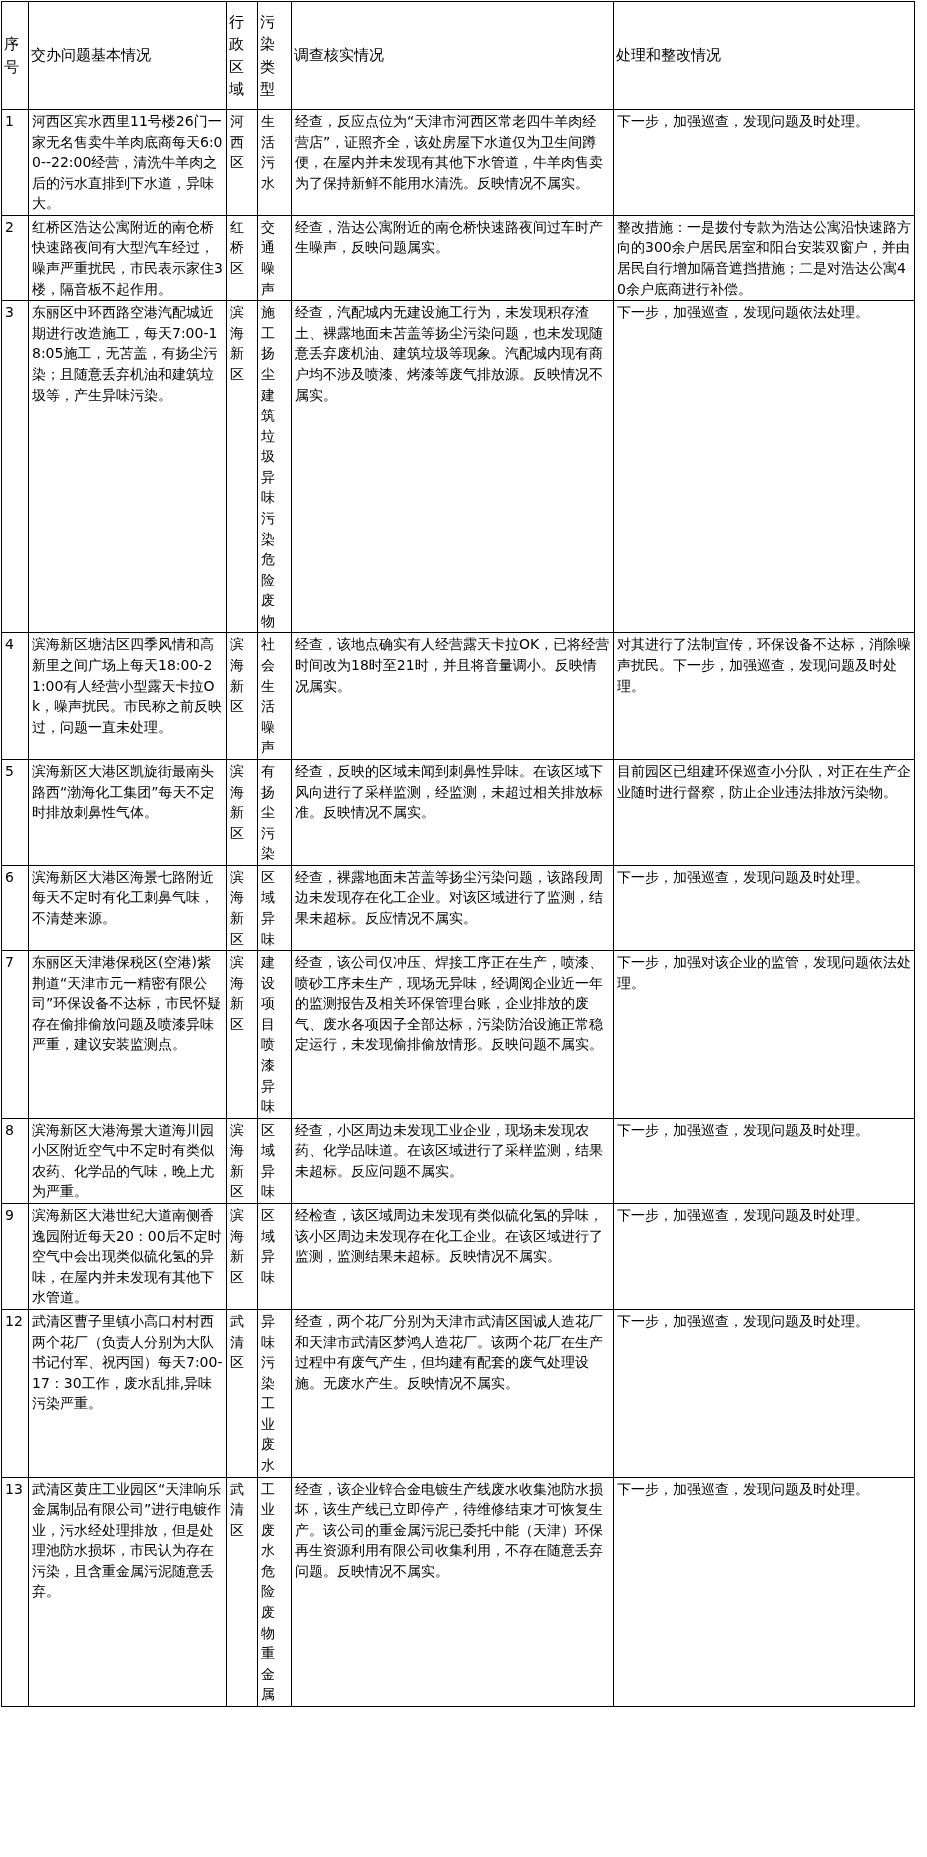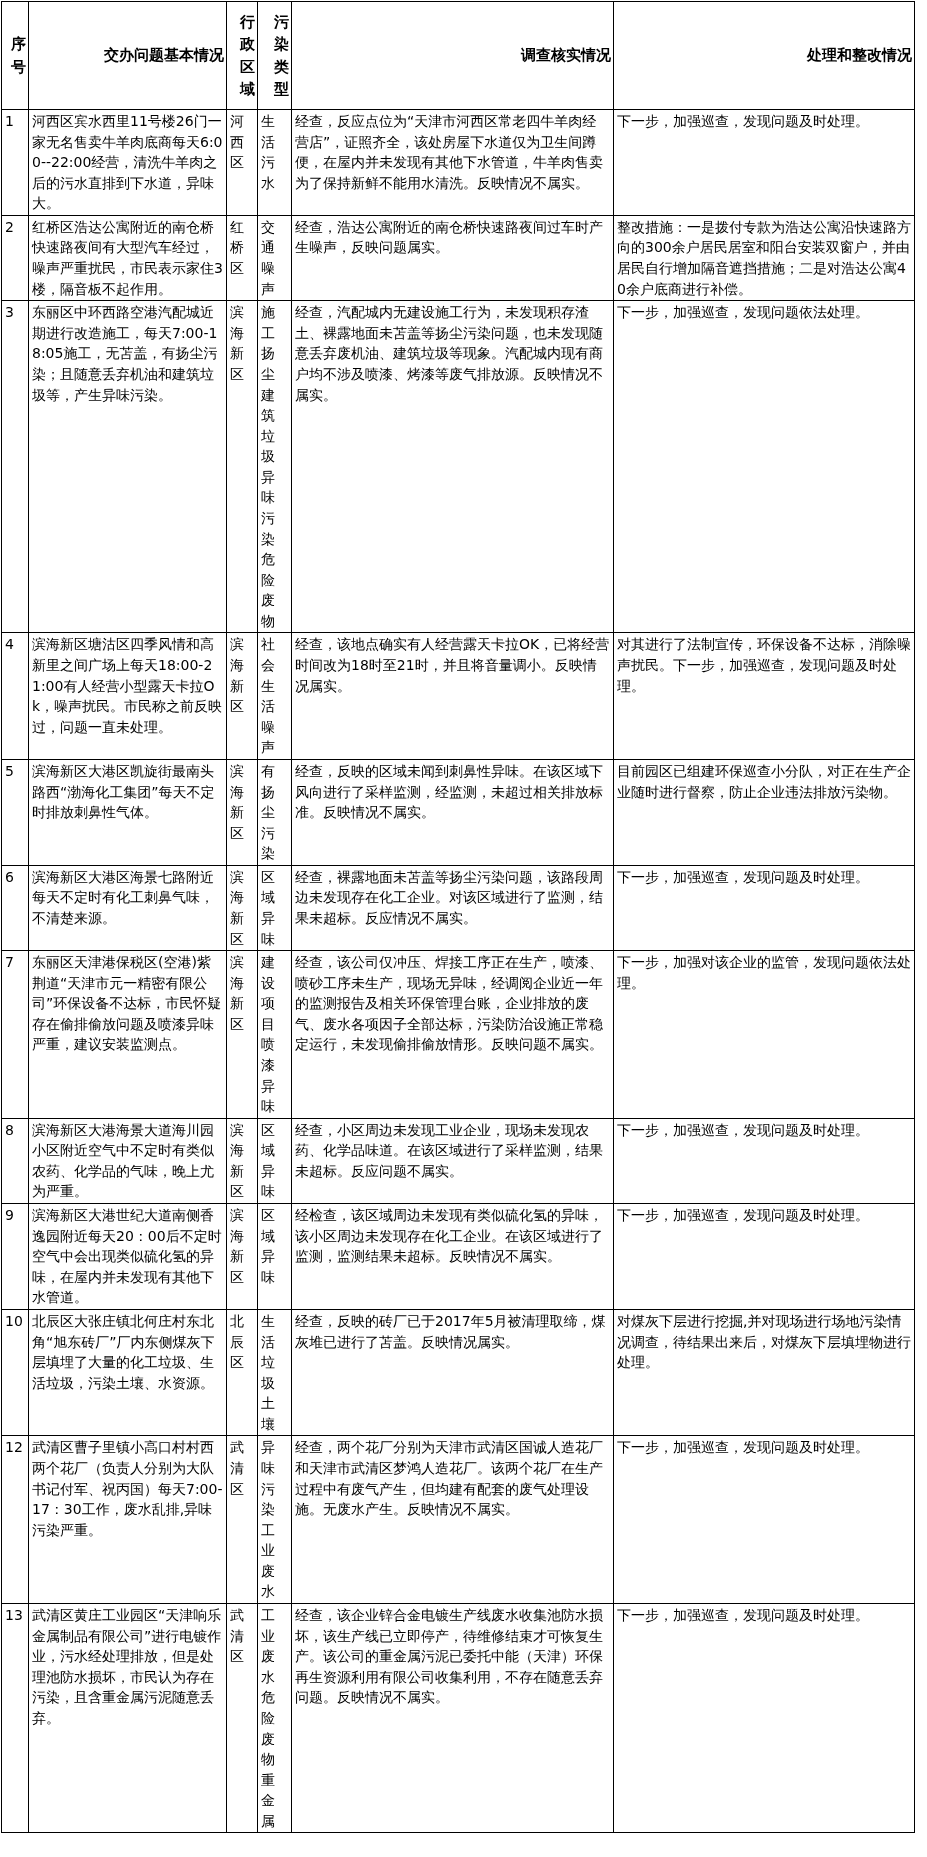--- a/index.html
+++ b/index.html
@@ -8,21 +8,21 @@
   table.grid{border-collapse:collapse;table-layout:fixed;width:913px;
     margin:1px 0 0 1px;background:#ffffff;}
   table.grid th, table.grid td{
     border:1px solid #000000;
     font-size:14px;line-height:1.47;
     padding:1px 3px;
     vertical-align:top;text-align:left;
     word-break:break-all;overflow-wrap:anywhere;
     color:#000000;background:#ffffff;}
   table.grid th{
-    font-weight:bold;text-align:right;vertical-align:middle;
+    font-weight:normal;text-align:left;vertical-align:middle;
     height:103px;font-size:15px;padding:2px;}
   td.cell-no{padding-left:2px;}
 </style>
 </head>
 <body>
 
 <div class="page">
   <table class="grid">
     <colgroup>
       <col style="width:27px">
@@ -109,28 +109,20 @@
         </tr>
         <tr>
           <td class="cell-no">9</td>
           <td>滨海新区大港世纪大道南侧香逸园附近每天20：00后不定时空气中会出现类似硫化氢的异味，在屋内并未发现有其他下水管道。</td>
           <td>滨海新区</td>
           <td>区域异味</td>
           <td>经检查，该区域周边未发现有类似硫化氢的异味，该小区周边未发现存在化工企业。在该区域进行了监测，监测结果未超标。反映情况不属实。</td>
           <td>下一步，加强巡查，发现问题及时处理。</td>
         </tr>
         <tr>
-          <td class="cell-no">10</td>
-          <td>北辰区大张庄镇北何庄村东北角“旭东砖厂”厂内东侧煤灰下层填埋了大量的化工垃圾、生活垃圾，污染土壤、水资源。</td>
-          <td>北辰区</td>
-          <td>生活垃圾土壤</td>
-          <td>经查，反映的砖厂已于2017年5月被清理取缔，煤灰堆已进行了苫盖。反映情况属实。</td>
-          <td>对煤灰下层进行挖掘,并对现场进行场地污染情况调查，待结果出来后，对煤灰下层填埋物进行处理。</td>
-        </tr>
-        <tr>
           <td class="cell-no">12</td>
           <td>武清区曹子里镇小高口村村西两个花厂（负责人分别为大队书记付军、祝丙国）每天7:00-17：30工作，废水乱排,异味污染严重。</td>
           <td>武清区</td>
           <td>异味污染工业废水</td>
           <td>经查，两个花厂分别为天津市武清区国诚人造花厂和天津市武清区梦鸿人造花厂。该两个花厂在生产过程中有废气产生，但均建有配套的废气处理设施。无废水产生。反映情况不属实。</td>
           <td>下一步，加强巡查，发现问题及时处理。</td>
         </tr>
         <tr>
           <td class="cell-no">13</td>
           <td>武清区黄庄工业园区“天津响乐金属制品有限公司”进行电镀作业，污水经处理排放，但是处理池防水损坏，市民认为存在污染，且含重金属污泥随意丢弃。</td>

